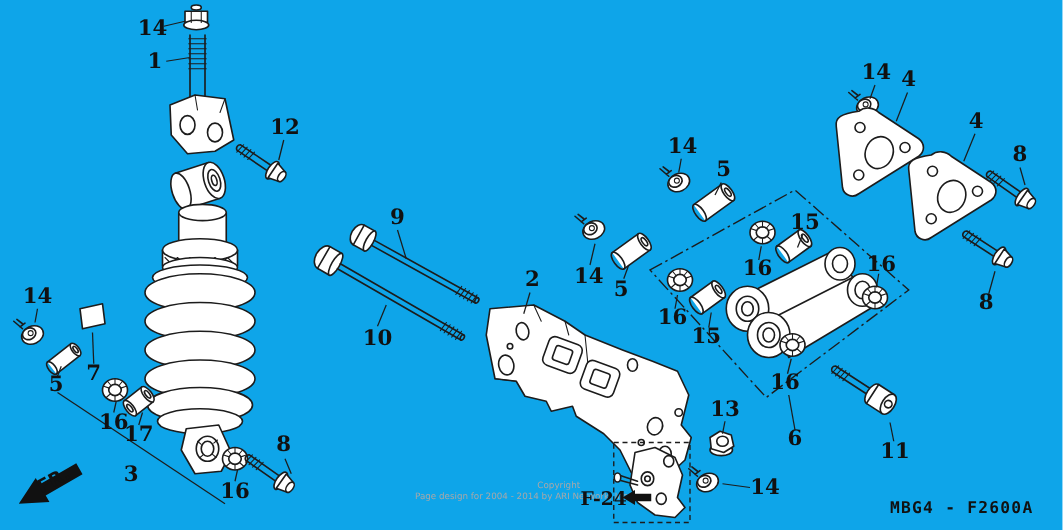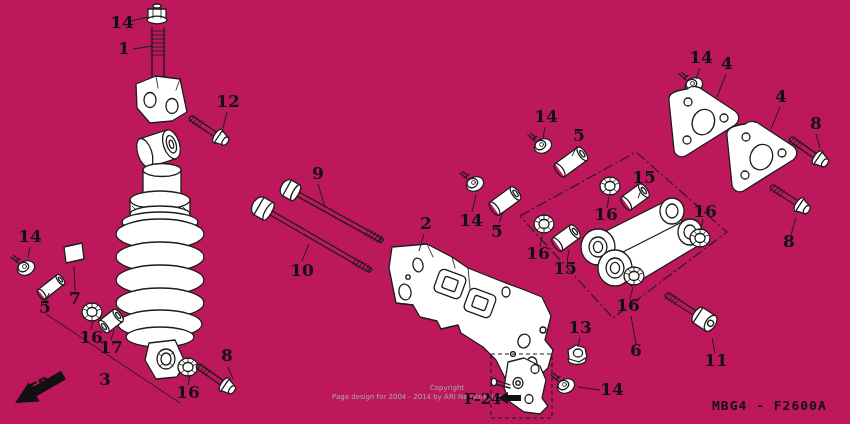--- a/index.html
+++ b/index.html
@@ -1,16 +1,16 @@
 <!DOCTYPE html>
 <html><head>
 <meta charset="utf-8">
 <style>
   html,body{margin:0;padding:0;background:#fff;}
-  #stage{position:relative;width:850px;height:424px;background:#be185d;overflow:hidden;
+  #stage{position:relative;width:850px;height:424px;background:#0ea5e9;overflow:hidden;
          font-family:"Liberation Sans",sans-serif;}
   svg{display:block}
   .ln{fill:none;stroke:#1c1c1c;stroke-width:1.3;stroke-linejoin:round;stroke-linecap:round;}
   .fw{fill:#fff;stroke:#1c1c1c;stroke-width:1.3;stroke-linejoin:round;}
   .thin{stroke-width:0.85;}
   .leader{stroke:#1c1c1c;stroke-width:1;fill:none;}
   .callout{font:bold 17px "DejaVu Serif",serif;fill:#111;}
   .wm{font:7px "DejaVu Sans",sans-serif;fill:#a8a8a8;}
   .pageref{font:bold 15px "DejaVu Serif",serif;fill:#111;}
   .fr{font:bold 15px "DejaVu Sans",sans-serif;fill:#111;}

